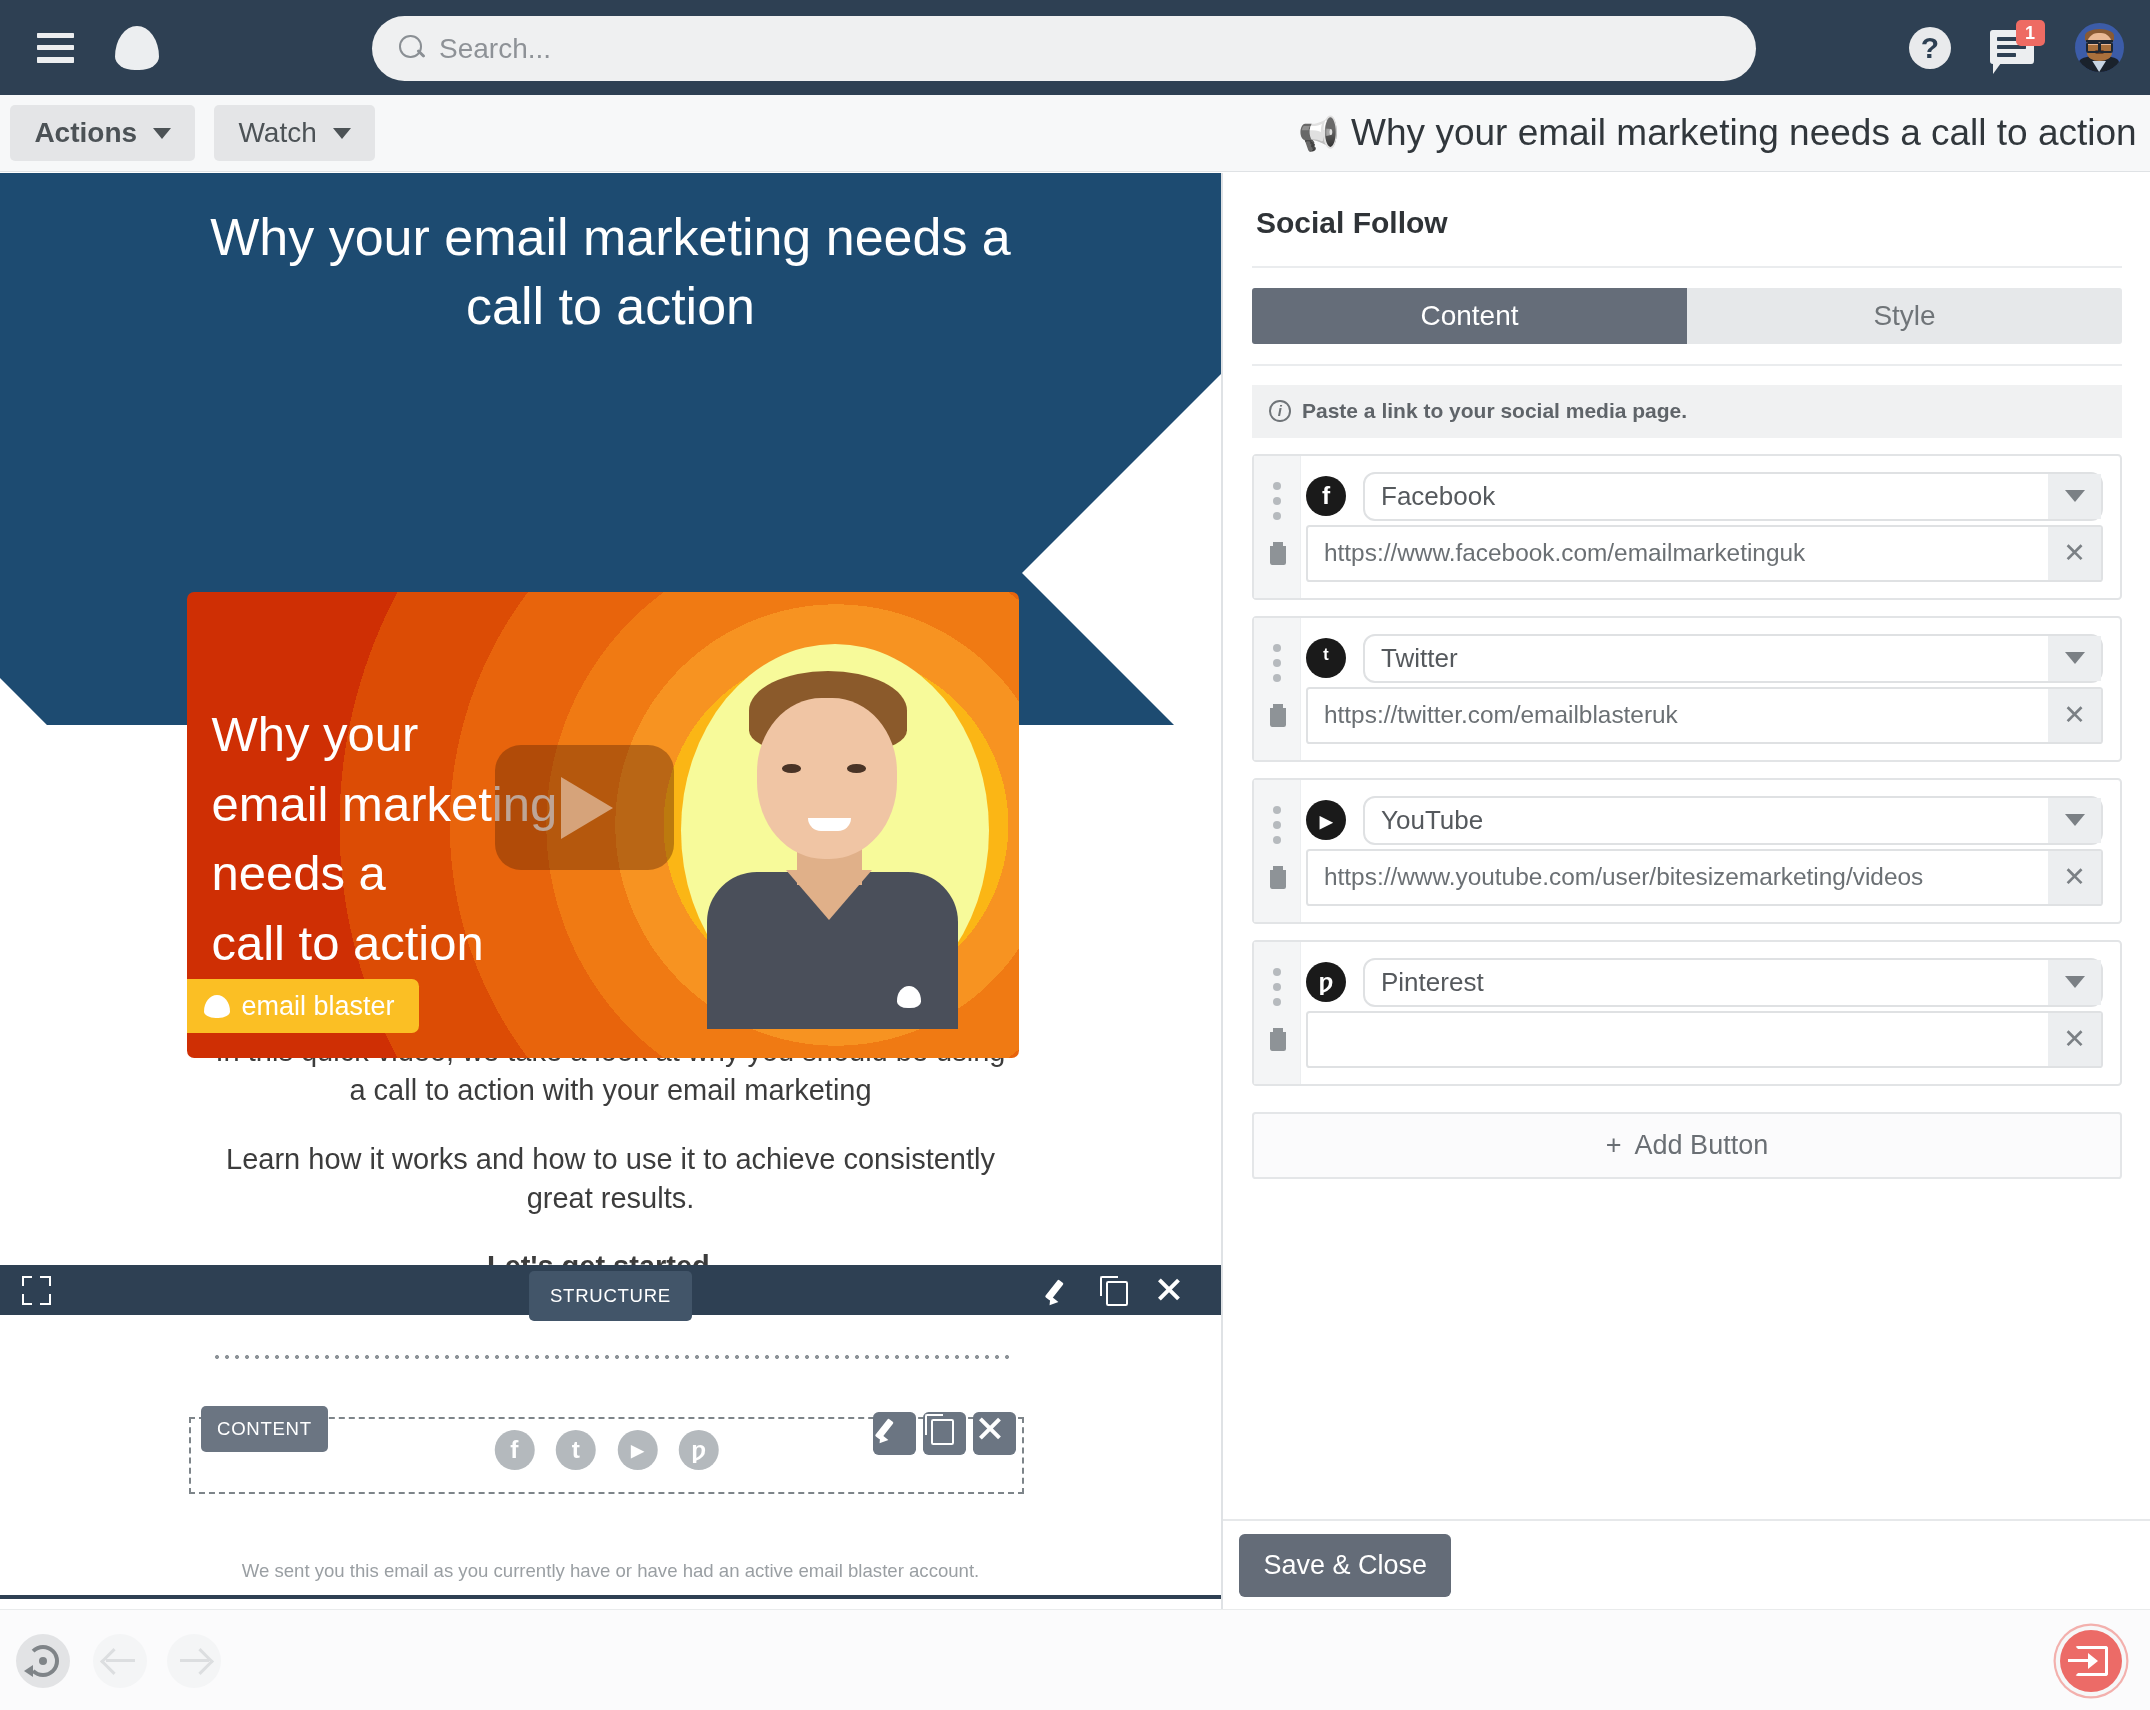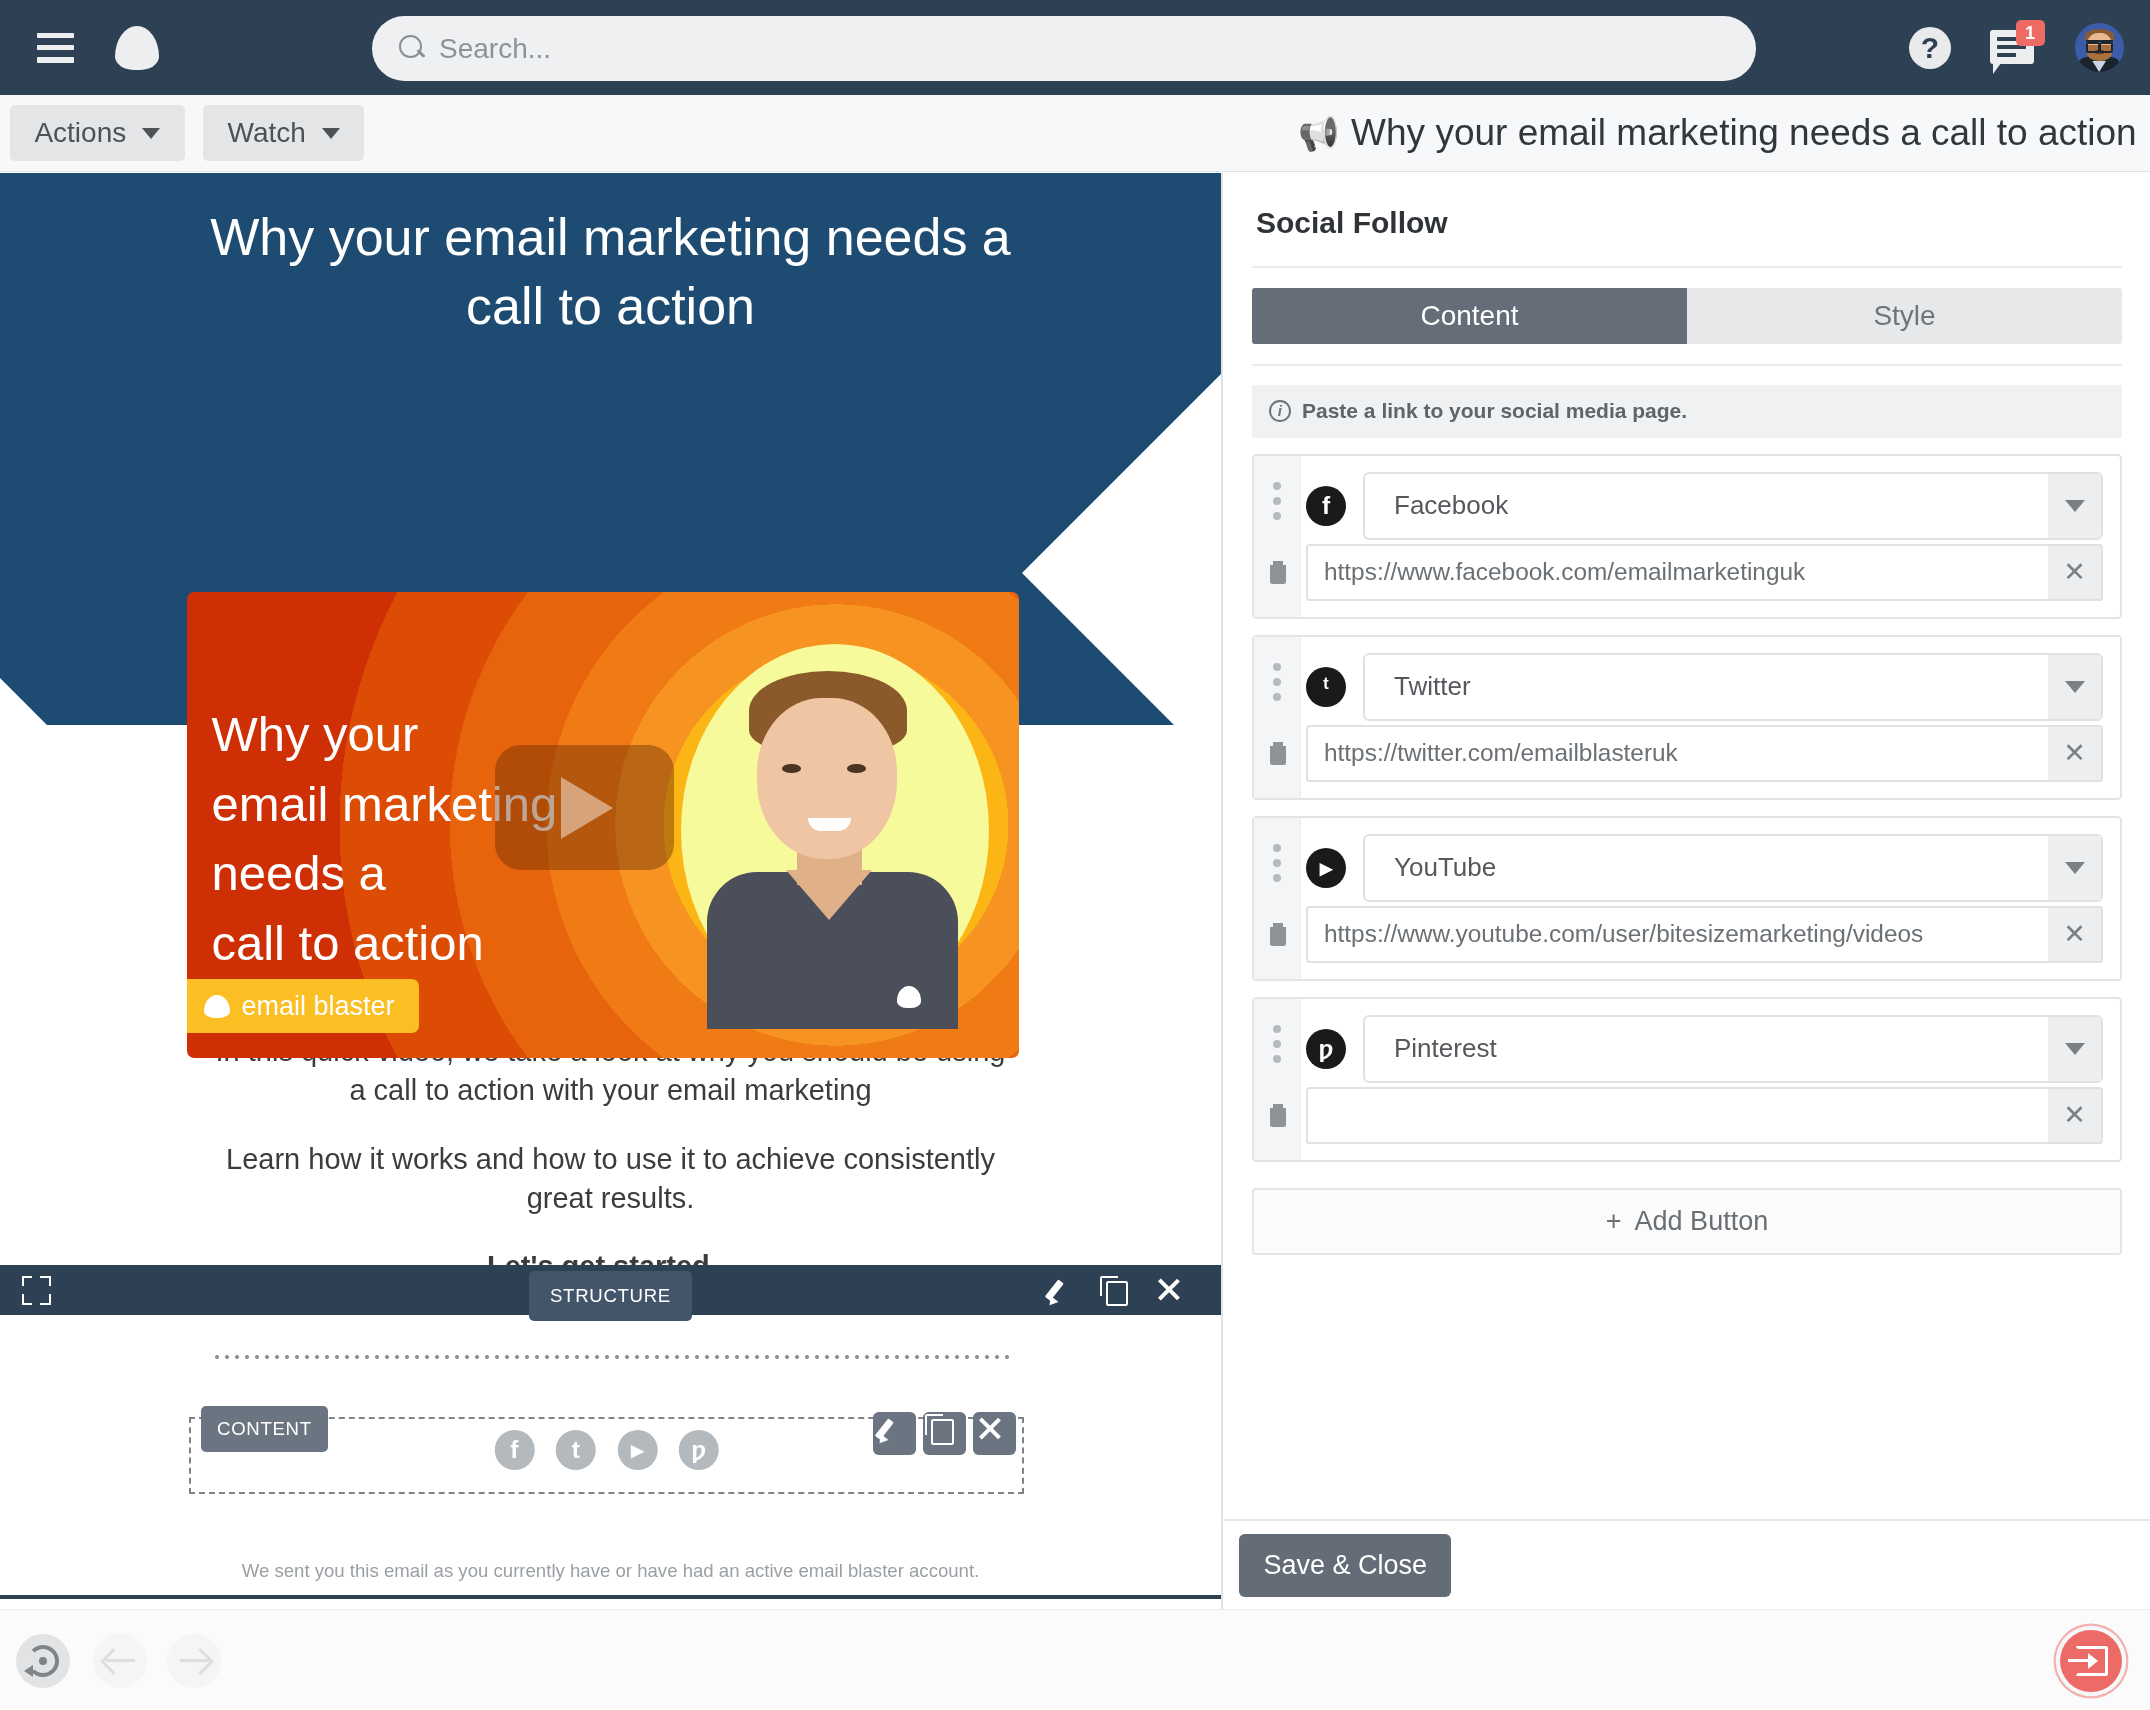--- a/index.html
+++ b/index.html
@@ -88,21 +88,21 @@
   #toolbar {
     position: absolute; left: 0; top: 95px; width: 2151px; height: 77px;
     background: #f7f8f9; border-bottom: 1.4px solid #dfe2e5;
     display: flex; align-items: center;
   }
   .tb-btn {
     height: 56px; background: #e4e5e7; border: none; border-radius: 5px;
     font-family: "Liberation Sans", sans-serif; font-size: 28px; color: #4c5256;
     padding: 0 24.4px; display: flex; align-items: center; gap: 16px; cursor: pointer;
   }
-  #btn-actions { margin-left: 10px; }
+  #btn-actions { margin-left: 10px; font-weight: bold; }
   #btn-help { margin-left: 18.6px; }
   .caret { width: 0; height: 0; border-left: 9.3px solid transparent;
     border-right: 9.3px solid transparent; border-top: 11.5px solid #4c5256; }
   #doc-title {
     position: absolute; right: 14.3px; top: 50%; transform: translateY(-50%);
     display: flex; align-items: center; gap: 11.5px;
     font-size: 37px; color: #31373c; white-space: nowrap;
   }
   #megaphone { font-size: 33px; filter: grayscale(1); }
 
@@ -300,22 +300,22 @@
   .trash-i::before { content: ""; position: absolute; left: 0; top: 4.3px; width: 16px; height: 18.6px;
     background: #8e9397; border-radius: 0 0 2.2px 2.2px; }
   .trash-i::after { content: ""; position: absolute; left: 2.9px; top: 0; width: 10px; height: 3.6px;
     background: #8e9397; }
 
   .card-row1 { display: flex; align-items: center; gap: 17px; padding-right: 17px; }
   .sm-icon { width: 40px; height: 40px; border-radius: 50%; background: #1a1a1a;
     display: flex; align-items: center; justify-content: center; color: #fff;
     font-size: 24.4px; font-weight: bold; flex: none; }
   .select-box {
-    flex: 1; height: 68px; border: 2.2px solid #dfe1e3; border-radius: 6px;
-    display: flex; align-items: center; position: relative; background: #fff; padding-left: 13px;
+    flex: 1; height: 49px; border: 2.2px solid #dfe1e3; border-radius: 12px;
+    display: flex; align-items: center; position: relative; background: #fff;
   }
   .select-box .sel-val { font-size: 26px; color: #55595d; padding-left: 16px; }
   .select-box .sel-arrow {
     position: absolute; right: 0; top: 0; bottom: 0; width: 53px; background: #eceef0;
     display: flex; align-items: center; justify-content: center; cursor: pointer;
   }
   .select-box .sel-arrow i { width: 0; height: 0; border-left: 10.8px solid transparent;
     border-right: 10.8px solid transparent; border-top: 12.2px solid #7b8085; }
   .card-row2 { margin-top: 4px; padding-right: 17px; }
   .url-box {

